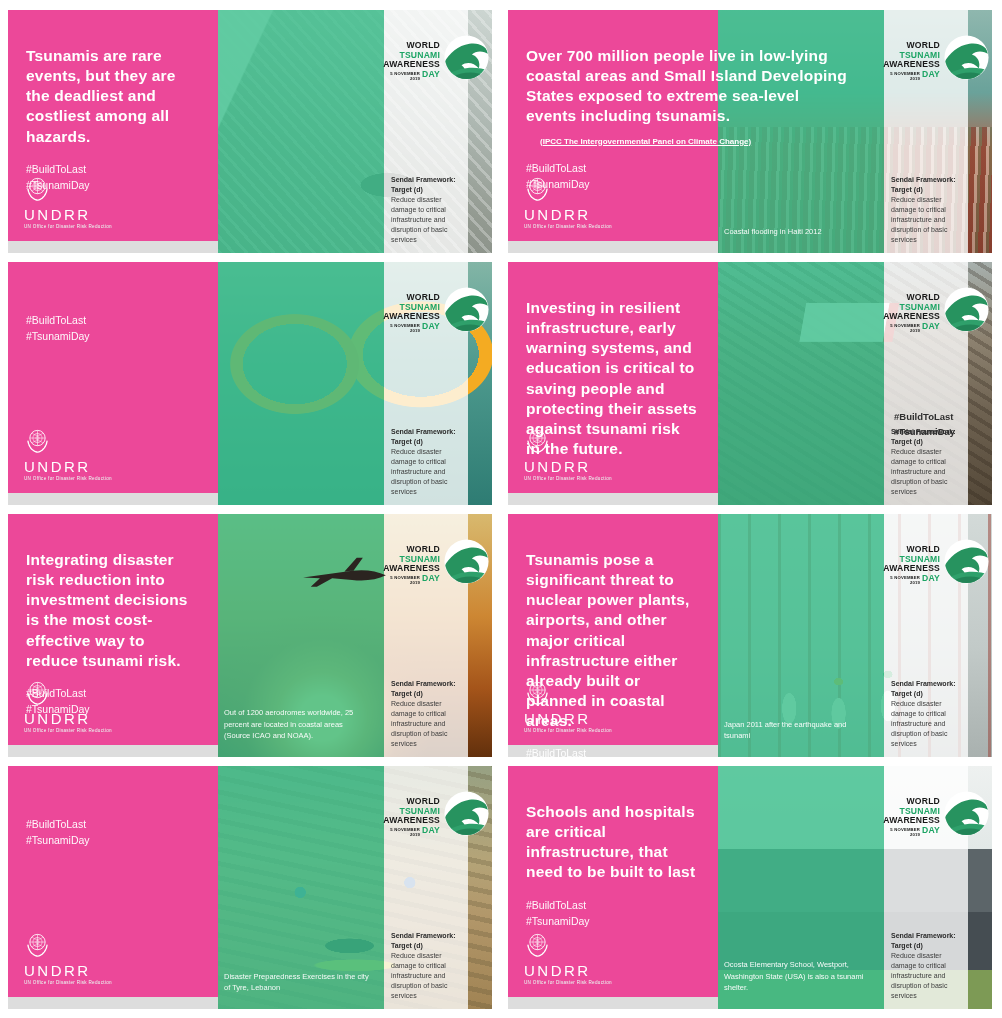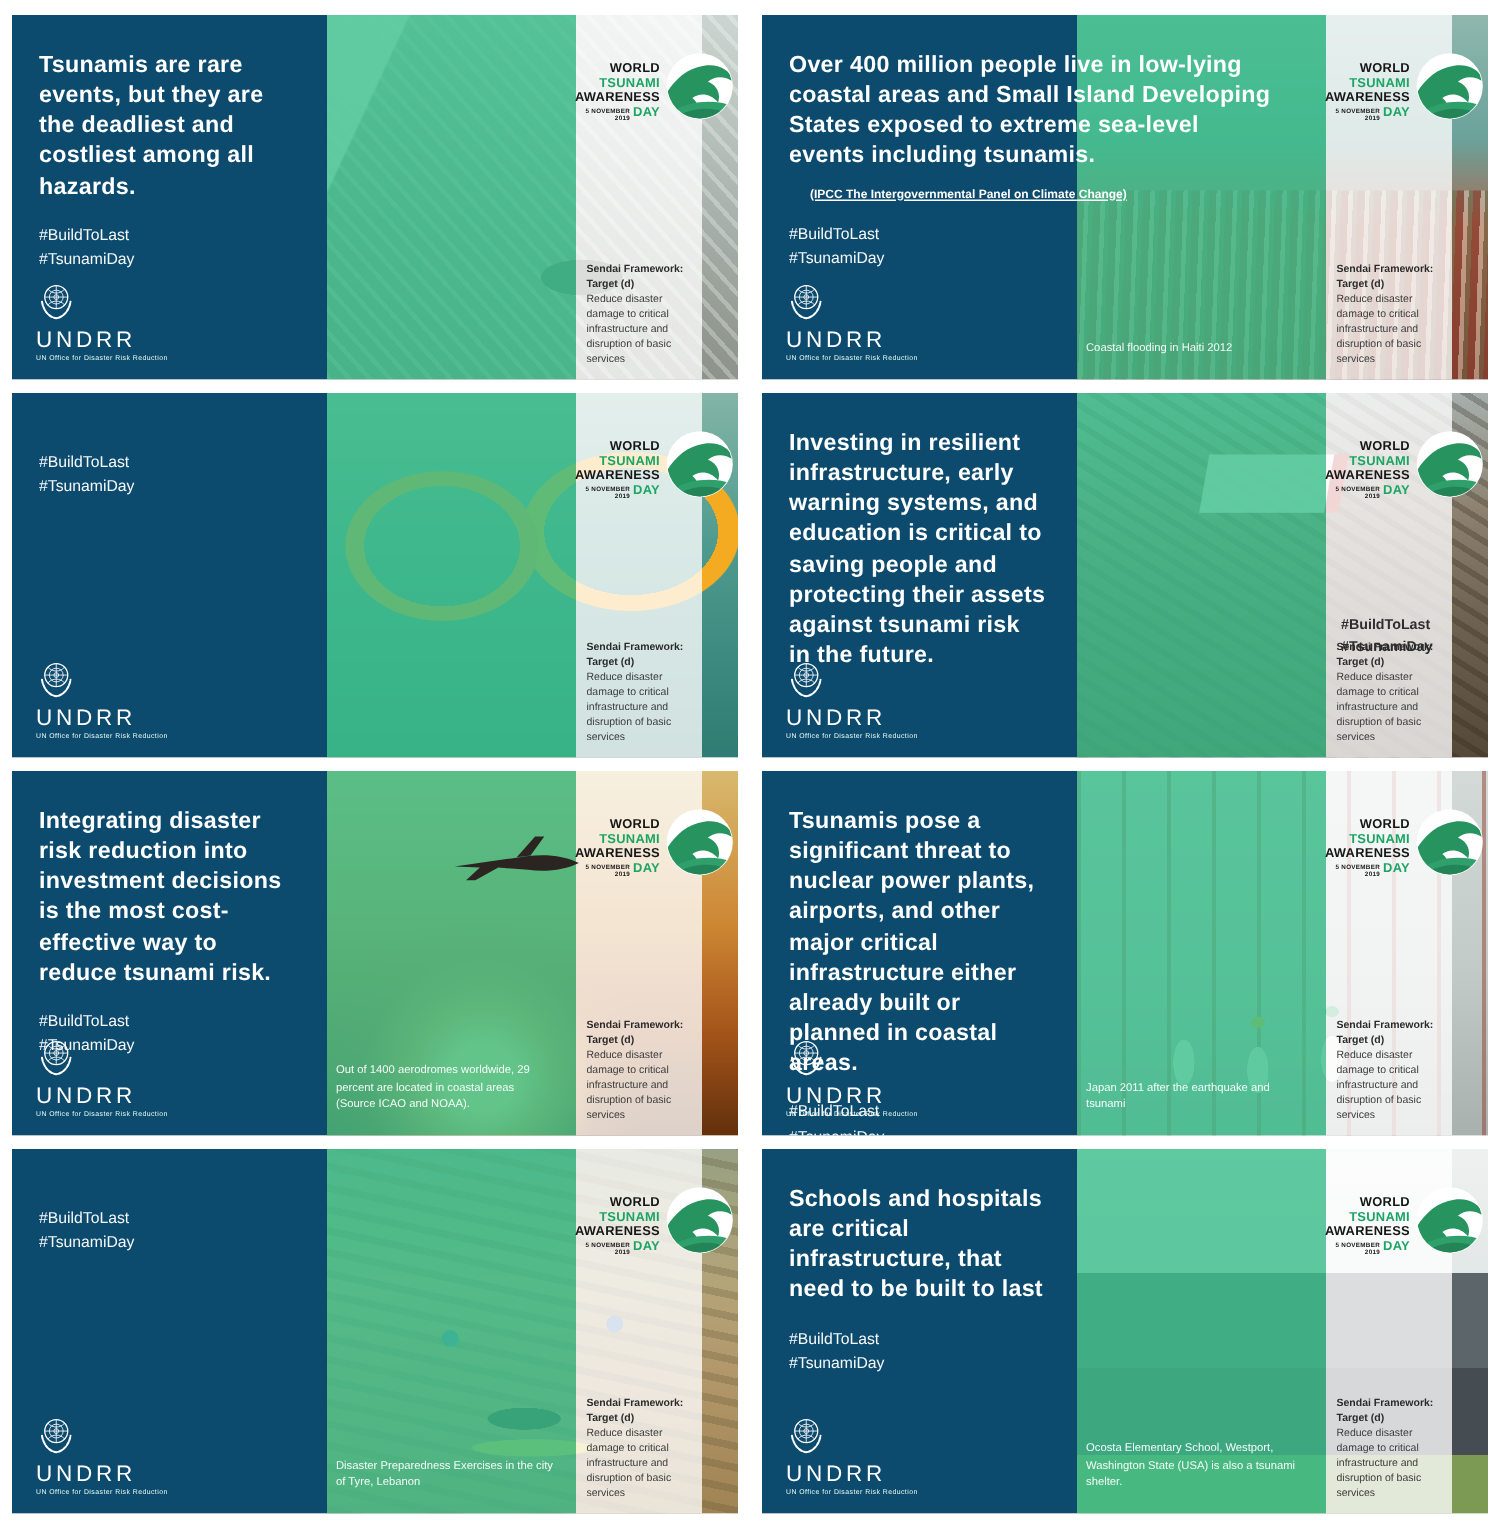--- a/index.html
+++ b/index.html
@@ -3,21 +3,21 @@
 <meta charset="utf-8">
 <style>
   html,body{margin:0;padding:0;background:#ffffff;}
   body{width:1002px;height:1018px;overflow:hidden;font-family:"Liberation Sans","DejaVu Sans",sans-serif;}
   .grid{display:grid;grid-template-columns:484px 484px;grid-auto-rows:243px;column-gap:16px;row-gap:9px;padding:10px 8px 0 8px;}
   .card{position:relative;overflow:hidden;background:#ddd;}
   
   .photo{position:absolute;left:210px;top:0;right:0;bottom:0;}
   .tint{position:absolute;left:210px;top:0;width:166px;bottom:0;background:rgba(59,191,140,.8);}
   .wpanel{position:absolute;left:376px;top:0;width:84px;bottom:0;background:rgba(255,255,255,.78);}
-  .gpanel{position:absolute;left:0;top:0;width:210px;bottom:0;background:#0c4a6e;box-sizing:border-box;padding:24px 0 0 18px;}
+  .gpanel{position:absolute;left:0;top:0;width:210px;bottom:12px;background:#ec4899;box-sizing:border-box;padding:36px 0 0 18px;}
   
   .headline{margin:0;color:#fff;font-weight:bold;font-size:15.5px;line-height:1.3;letter-spacing:.2px;width:172px;position:relative;z-index:5;}
   .headline.wide{width:322px;}
   .note{margin:10px 0 0 14px;color:#fff;font-weight:bold;font-size:8px;width:320px;position:relative;z-index:5;text-decoration:underline;}
   .tags{margin:14px 0 0 0;color:rgba(255,255,255,.96);font-size:10.5px;line-height:1.55;}
   .undrr{position:absolute;left:16px;bottom:12px;display:flex;gap:5px;flex-direction:column;}
   .undrr svg{width:27px;height:27px;}
   .undrr-word{color:#fff;font-size:15px;letter-spacing:2.5px;font-weight:400;line-height:1;}
   .undrr-sub{color:#eafff5;font-size:4.6px;letter-spacing:.3px;margin-top:2.5px;}
   
@@ -145,21 +145,21 @@
     </div>
   </article>
     <article class="card">
     <div class="photo ph-2">
       
     </div>
     <div class="tint"></div>
     <div class="wpanel"></div>
 
     <div class="gpanel">
-      <h2 class="headline wide">Over 400 million people live in low-lying coastal areas and Small Island Developing States exposed to extreme sea-level events including tsunamis.</h2>
+      <h2 class="headline wide">Over 700 million people live in low-lying coastal areas and Small Island Developing States exposed to extreme sea-level events including tsunamis.</h2>
       <p class="note">(IPCC The Intergovernmental Panel on Climate Change)</p>
       <p class="tags tags-left">
         <span>#BuildToLast</span><br>
         <span>#TsunamiDay</span>
       </p>
       <div class="undrr">
         <svg viewBox="0 0 44 44" fill="none" stroke="#ffffff">
           <circle cx="22" cy="18" r="12.5" stroke-width="1.4"></circle>
           <circle cx="22" cy="18" r="7.5" stroke-width="0.9"></circle>
           <circle cx="22" cy="18" r="2.6" stroke-width="0.9"></circle>
@@ -358,21 +358,21 @@
           <path d="M9.5,18 H34.5 M22,5.5 V30.5 M13,9.5 C18,15 26,15 31,9.5 M13,26.5 C18,21 26,21 31,26.5" stroke-width="0.9"></path>
           <path d="M6.5,23 C8,33 14.5,40 22,41 C29.5,40 36,33 37.5,23" stroke-width="2.2" stroke-linecap="round" stroke-dasharray="4 1.6"></path>
         </svg>
         <div>
           <div class="undrr-word">UNDRR</div>
           <div class="undrr-sub">UN Office for Disaster Risk Reduction</div>
         </div>
       </div>
     </div>
 
-    <div class="caption">Out of 1400 aerodromes worldwide, 29 percent are located in coastal areas (Source ICAO and NOAA).</div>
+    <div class="caption">Out of 1200 aerodromes worldwide, 25 percent are located in coastal areas (Source ICAO and NOAA).</div>
 
     <div class="wtad">
       <div class="wtad-text">
         <div>WORLD</div>
         <div class="grn">TSUNAMI</div>
         <div>AWARENESS</div>
         <div class="wtad-dayrow">
           <div class="wtad-date">
             <div>5 NOVEMBER</div>
             <div>2019</div>

